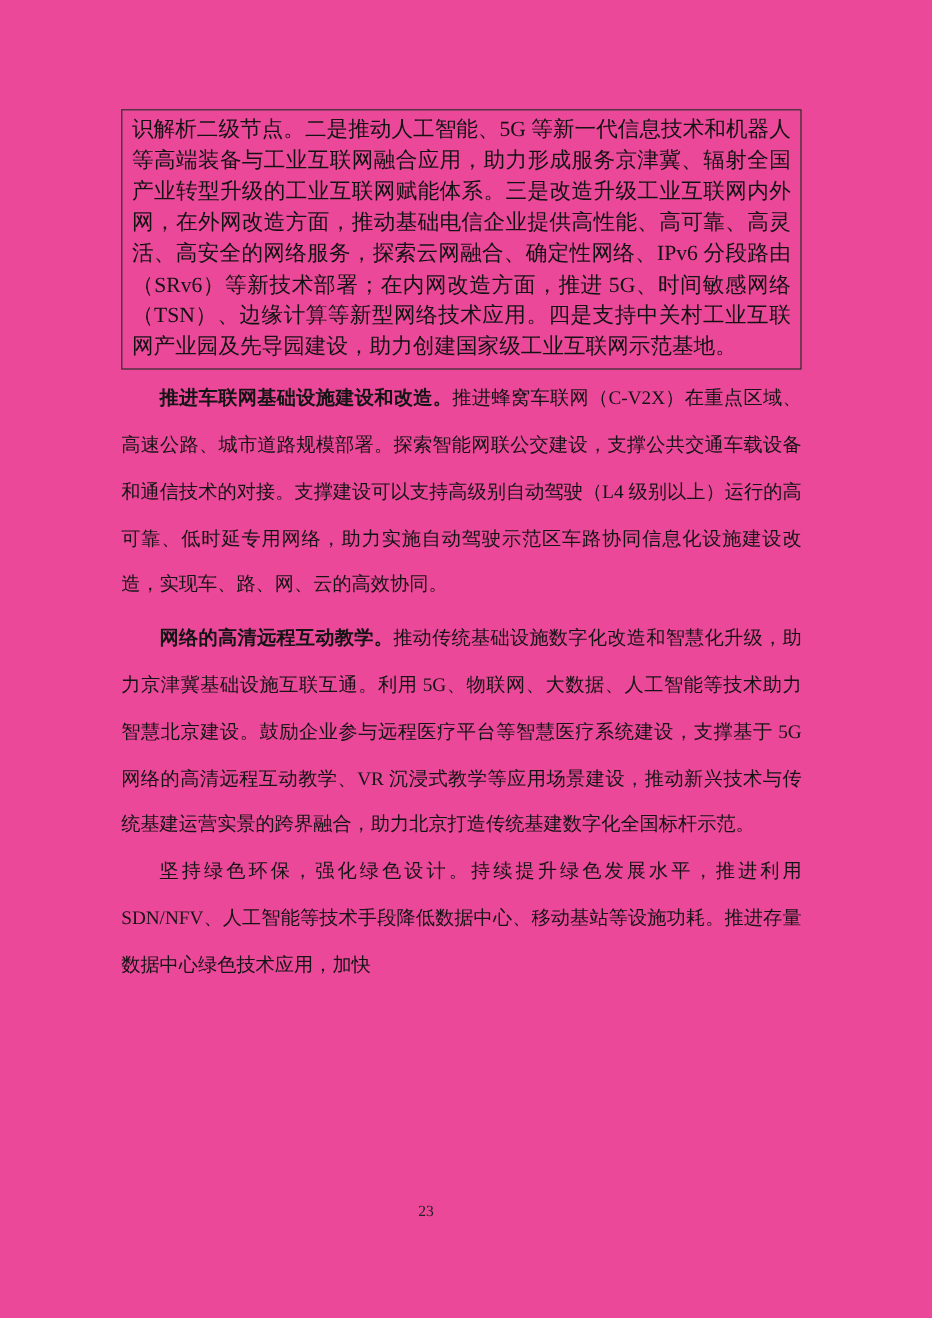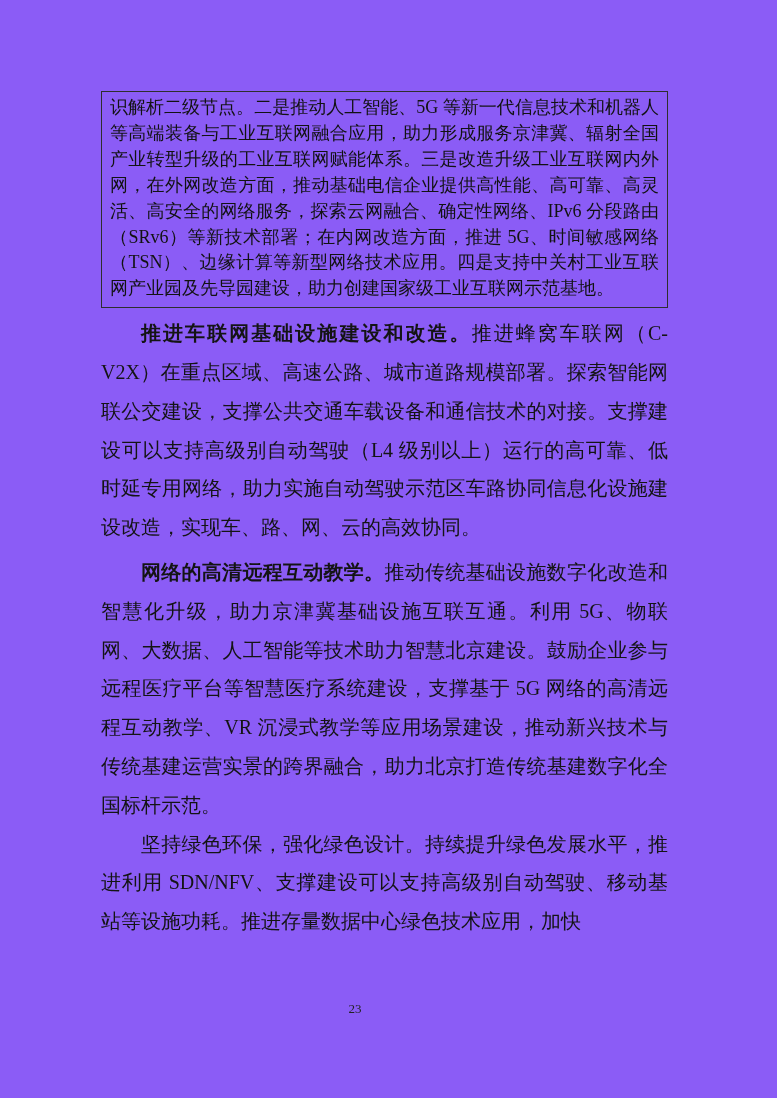--- a/index.html
+++ b/index.html
@@ -5,38 +5,38 @@
   html, body {
     margin: 0;
     padding: 0;
     background: #ffffff;
   }
   .page {
     position: relative;
     width: 777px;
     height: 1098px;
     box-sizing: border-box;
-    background: #8b5cf6;
+    background: #ec4899;
     padding: 91px 109px 0 101px;
     color: #141414;
     font-family: "Liberation Serif", "DejaVu Serif", serif;
     overflow: hidden;
   }
   .textbox {
     box-sizing: border-box;
     border: 1.5px solid #2e2e2e;
     padding: 3px 8px 5px 8px;
     font-size: 18px;
     line-height: 25.9px;
     text-align: justify;
     color: #121212;
   }
   .para {
     margin: 6px 0 0 0;
-    font-size: 20px;
+    font-size: 16px;
     line-height: 38.8px;
     text-align: justify;
     text-indent: 2em;
     color: #141414;
   }
   .para .lead {
     font-weight: bold;
   }
   .para.after-heading {
     margin-top: 0;
@@ -67,17 +67,17 @@
 
   <div class="textbox">
     <span>识解析二级节点。二是推动人工智能、5G 等新一代信息技术和机器人等高端装备与工业互联网融合应用，助力形成服务京津冀、辐射全国产业转型升级的工业互联网赋能体系。三是改造升级工业互联网内外网，在外网改造方面，推动基础电信企业提供高性能、高可靠、高灵活、高安全的网络服务，探索云网融合、确定性网络、IPv6 分段路由（SRv6）等新技术部署；在内网改造方面，推进 5G、时间敏感网络（TSN）、边缘计算等新型网络技术应用。四是支持中关村工业互联网产业园及先导园建设，助力创建国家级工业互联网示范基地。</span>
   </div>
 
   <p class="para"><span class="lead">推进车联网基础设施建设和改造。</span><span>推进蜂窝车联网（C-V2X）在重点区域、高速公路、城市道路规模部署。探索智能网联公交建设，支撑公共交通车载设备和通信技术的对接。支撑建设可以支持高级别自动驾驶（L4 级别以上）运行的高可靠、低时延专用网络，助力实施自动驾驶示范区车路协同信息化设施建设改造，实现车、路、网、云的高效协同。</span></p>
 
   <p class="para"><span class="lead">网络的高清远程互动教学。</span><span>推动传统基础设施数字化改造和智慧化升级，助力京津冀基础设施互联互通。利用 5G、物联网、大数据、人工智能等技术助力智慧北京建设。鼓励企业参与远程医疗平台等智慧医疗系统建设，支撑基于 5G 网络的高清远程互动教学、VR 沉浸式教学等应用场景建设，推动新兴技术与传统基建运营实景的跨界融合，助力北京打造传统基建数字化全国标杆示范。</span></p>
 
 
-  <p class="para after-heading">坚持绿色环保，强化绿色设计。持续提升绿色发展水平，推进利用 SDN/NFV、支撑建设可以支持高级别自动驾驶、移动基站等设施功耗。推进存量数据中心绿色技术应用，加快</p>
+  <p class="para after-heading">坚持绿色环保，强化绿色设计。持续提升绿色发展水平，推进利用 SDN/NFV、人工智能等技术手段降低数据中心、移动基站等设施功耗。推进存量数据中心绿色技术应用，加快</p>
 
   <div class="page-number">23</div>
 
 </div>
 
 </body></html>

